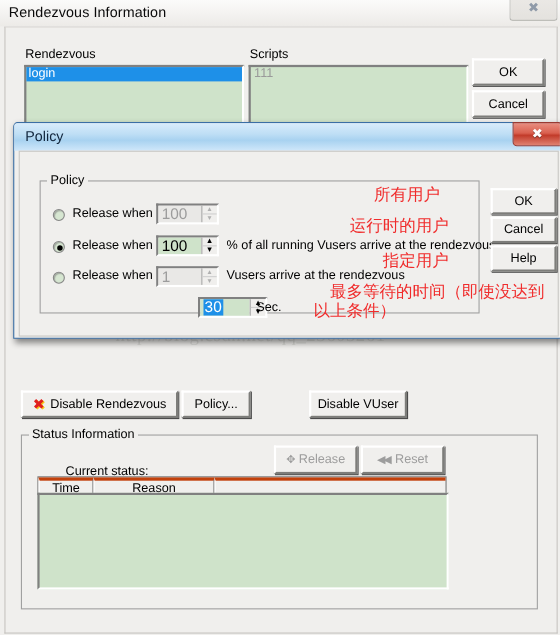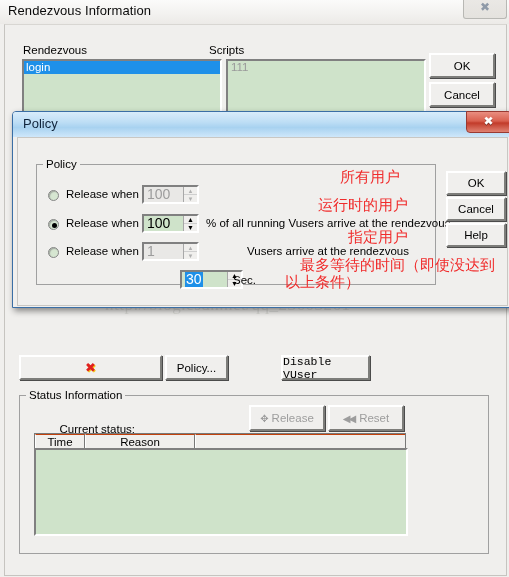--- a/index.html
+++ b/index.html
@@ -25,35 +25,35 @@
 
   .lbl{position:absolute;font-size:11.5px;color:#000;}
   .listbox{position:absolute;background:#cfe3ca;
     border:2px solid;border-color:#808080 #ffffff #ffffff #808080;}
   .listbox .sel{background:#1e90e8;color:#fff;padding:0 2px;font-size:11.5px;line-height:13px;}
   .listbox .plain{color:#9a9a9a;padding:0 3px;font-size:11.5px;line-height:13px;}
 
   .btn{position:absolute;background:#f0efed;
     border:2px solid;border-color:#ffffff #7d7d7a #7d7d7a #ffffff;
     box-shadow:1px 1px 0 #4b4b4b;
-    font-size:11.5px;text-align:left;color:#000;
+    font-size:11.5px;text-align:center;color:#000;
     display:flex;align-items:center;justify-content:center;gap:5px;}
   .btn.disabled{color:#9d9d9d;}
 
   fieldset.grp{position:absolute;margin:0;padding:0;
     border:1px solid #a0a0a0;border-top:1px solid #a0a0a0;background:transparent;}
   fieldset.grp > legend{margin-left:6px;padding:0 3px;font-size:11.5px;color:#000;}
 
   
   #status-row{position:absolute;left:14px;top:10px;font-size:11.5px;white-space:pre;}
   .tbl-head{position:absolute;background:#f0efed;border:1px solid #787878;
     display:flex;height:15px;align-items:center;}
   .tbl-head .th{border-right:1px solid #787878;height:15px;line-height:15px;
     text-align:center;font-size:11.5px;box-sizing:border-box;
-    border-top:1px solid #c2410c;border-left:1px solid #fff;}
+    border-top:3px solid #c2410c;border-left:1px solid #fff;}
   .tbl-body{position:absolute;background:#cfe3ca;
     border:2px solid;border-color:#808080 #ffffff #ffffff #808080;}
 
   
   #policy-dialog{position:absolute;left:12px;top:111px;width:497px;height:195px;
     border:1px solid #3a6ea5;border-radius:4px 4px 0 0;
     background:#f0efed;
     box-shadow:2px 3px 6px rgba(0,0,0,.45);}
   #policy-titlebar{position:absolute;left:0;top:0;width:497px;height:25px;
     background:linear-gradient(to bottom,#d8ecfb 0%,#bedef5 40%,#a8d2f0 62%,#cfe7fa 100%);
@@ -104,33 +104,34 @@
     <div id="main-close">✖</div>
   </div>
 
   <div id="main-body">
 
     <div class="lbl" style="left:18px;top:19px;">Rendezvous</div>
     <div class="listbox" style="left:17px;top:34px;width:196px;height:53px;">
       <div class="sel">login</div>
     </div>
 
-    <div class="lbl" style="left:204px;top:19px;">Scripts</div>
+    <div class="lbl" style="left:222px;top:19px;">Scripts</div>
     <div class="listbox" style="left:221px;top:34px;width:196px;height:53px;">
       <div class="plain">111</div>
     </div>
 
     <div class="btn" style="left:424px;top:28px;width:62px;height:21px;">OK</div>
     <div class="btn" style="left:424px;top:57px;width:62px;height:21px;">Cancel</div>
 
     <div class="btn" style="left:14px;top:330px;width:139px;height:21px;">
       <span class="xicon">✖</span>
+      <span>Disable Rendezvous</span>
     </div>
     <div class="btn" style="left:160px;top:330px;width:59px;height:21px;">Policy...</div>
-    <div class="btn" style="left:276px;top:330px;width:85px;height:21px;font-family:Liberation Mono, monospace;">Disable VUser</div>
+    <div class="btn" style="left:276px;top:330px;width:85px;height:21px;">Disable VUser</div>
 
     <fieldset class="grp" style="left:14px;top:364px;width:468px;height:163px;">
       <legend>Status Information</legend>
 
       <div id="status-row">
         <span>Current status:</span>
         <span>&nbsp; </span>
         <span>0 of 10</span>
         <span>&nbsp;&nbsp;&nbsp; </span>
         <span>arrived</span>
@@ -193,21 +194,21 @@
 
       <div class="radio" style="left:11px;top:77px;"></div>
       <div class="desc" style="left:29px;top:75px;">Release when</div>
       <div class="spin" style="left:105px;top:72px;width:57px;height:19px;">
         <div class="val">1</div>
         <div class="arrows">
           <i>▲</i>
           <i>▼</i>
         </div>
       </div>
-      <div class="desc" style="left:169px;top:75px;margin-left:41px;">Vusers arrive at the rendezvous</div>
+      <div class="desc" style="left:169px;top:75px;">Vusers arrive at the rendezvous</div>
 
       <div class="spin on" style="left:143px;top:100px;width:63px;height:19px;">
         <div class="val" style="background:#cfe3ca;"><span style="background:#1e90e8;color:#fff;padding:0 1px;">30</span></div>
         <div class="arrows">
           <i>▲</i>
           <i>▼</i>
         </div>
       </div>
       <div class="desc" style="left:196px;top:104px;">Sec.</div>
     </fieldset>

